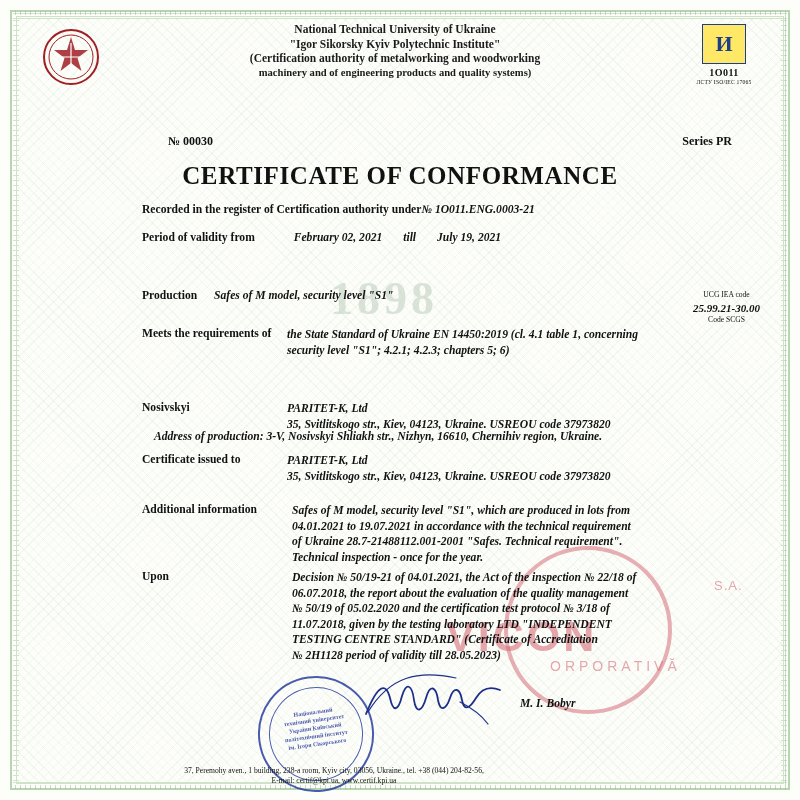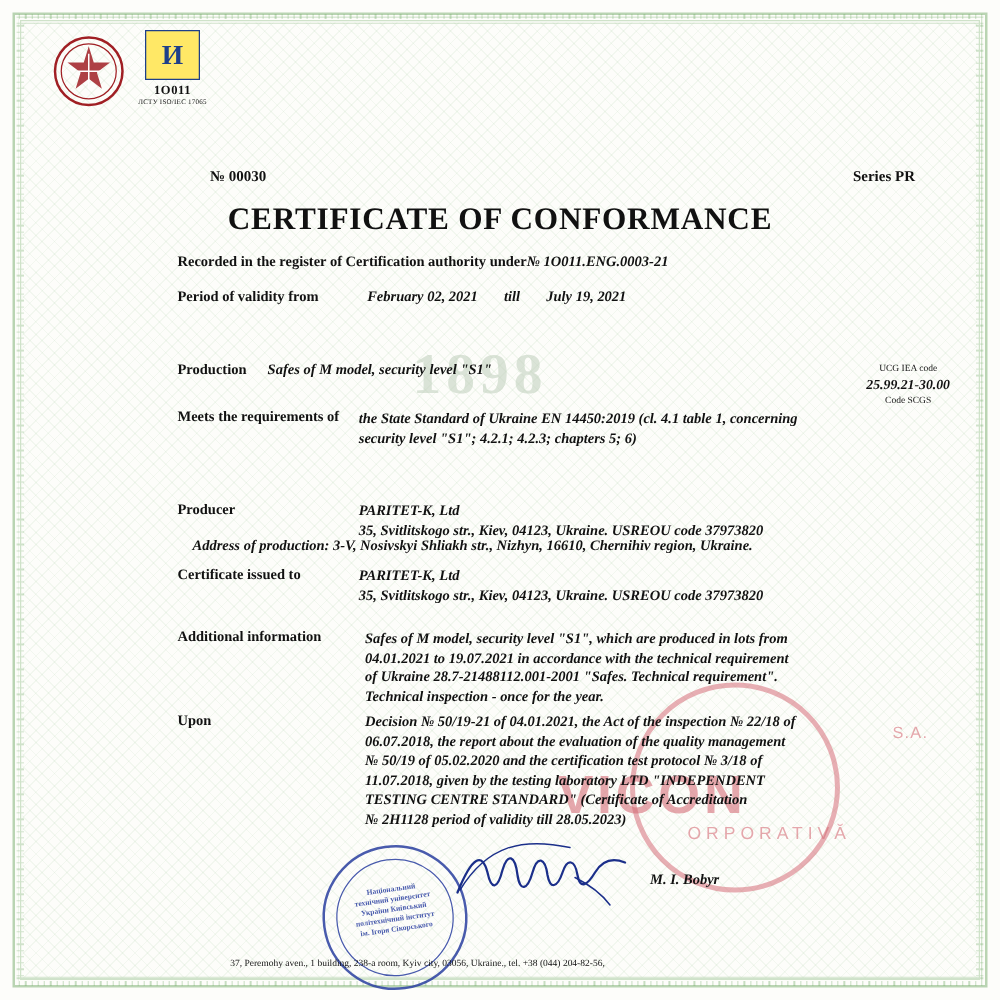--- a/index.html
+++ b/index.html
@@ -384,20 +384,26 @@
 
   <div class="header">
     <div class="emblem">
       <svg width="58" height="58" viewBox="0 0 58 58" aria-hidden="true">
         <circle cx="29" cy="29" r="27" fill="none" stroke="#a01f24" stroke-width="2"></circle>
         <circle cx="29" cy="29" r="22" fill="none" stroke="#a01f24" stroke-width="1"></circle>
         <path d="M29 9 L33 22 L46 22 L35.5 30 L39.5 43 L29 35 L18.5 43 L22.5 30 L12 22 L25 22 Z" fill="#a01f24" opacity="0.85"></path>
         <path d="M29 15 L29 43 M20 29 L38 29" stroke="#ffffff" stroke-width="1.2"></path>
       </svg>
     </div>
+    <div class="header-text">
+      <div class="line1">National Technical University of Ukraine</div>
+      <div class="line2">"Igor Sikorsky Kyiv Polytechnic Institute"</div>
+      <div class="line3">(Certification authority of metalworking and woodworking</div>
+      <div class="line4">machinery and of engineering products and quality systems)</div>
+    </div>
     <div class="ukrsepro">
       <div class="ukrsepro-mark">И</div>
       <div class="ukrsepro-code">1О011</div>
       <div class="ukrsepro-sub">ЛСТУ ISO/IEC 17065</div>
     </div>
   </div>
 
   <div class="row-number">
     <div class="reg-no">№ 00030</div>
     <div class="series">Series PR</div>
@@ -431,21 +437,21 @@
 
   <div class="meets">
     <span class="lbl">Meets the requirements of</span>
     <span class="val">
       <span>the State Standard of Ukraine EN 14450:2019 (cl. 4.1 table 1, concerning</span><br>
       <span>security level "S1"; 4.2.1; 4.2.3; chapters 5; 6)</span>
     </span>
   </div>
 
   <div class="producer">
-    <span class="lbl">Producer</span>
+    <span class="lbl">Nosivskyi</span>
     <span class="val">
       <span>PARITET-K, Ltd</span><br>
       <span>35, Svitlitskogo str., Kiev, 04123, Ukraine. USREOU code 37973820</span>
     </span>
   </div>
   <div class="addr-prod">Address of production: 3-V, Nosivskyi Shliakh str., Nizhyn, 16610, Chernihiv region, Ukraine.</div>
 
   <div class="issued">
     <span class="lbl">Certificate issued to</span>
     <span class="val">
@@ -486,15 +492,16 @@
       <path d="M6 46 C18 16, 26 14, 30 30 C33 44, 38 44, 42 28 C46 14, 52 16, 54 32 C56 46, 62 44, 66 30 C70 16, 76 18, 78 32 C80 44, 86 42, 90 30 C94 18, 100 20, 102 32 C104 44, 110 40, 116 30 C122 20, 130 18, 140 22" fill="none" stroke="#1b2f8a" stroke-width="1.8" stroke-linecap="round"></path>
       <path d="M8 44 C30 8, 58 2, 96 10" fill="none" stroke="#1b2f8a" stroke-width="1.2" stroke-linecap="round"></path>
       <path d="M100 34 C112 40, 122 48, 128 56" fill="none" stroke="#1b2f8a" stroke-width="1.2" stroke-linecap="round"></path>
     </svg>
   </div>
 
   <div class="sig-name">M. I. Bobyr</div>
 
   <div class="footer">
     <div>37, Peremohy aven., 1 building, 238-a room, Kyiv city, 03056, Ukraine., tel. +38 (044) 204-82-56,</div>
+    <div>E-mail: certif@kpi.ua, www.certif.kpi.ua</div>
   </div>
 
 </div>
 
 </body></html>

